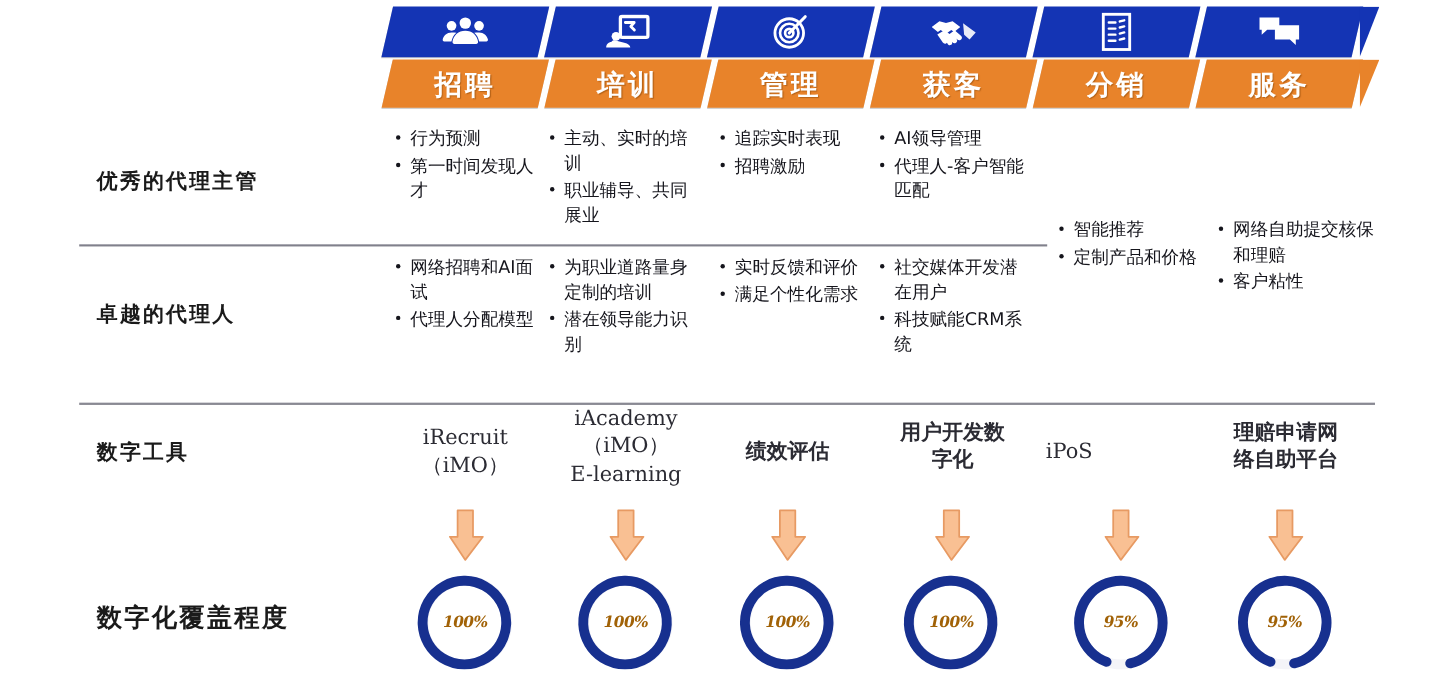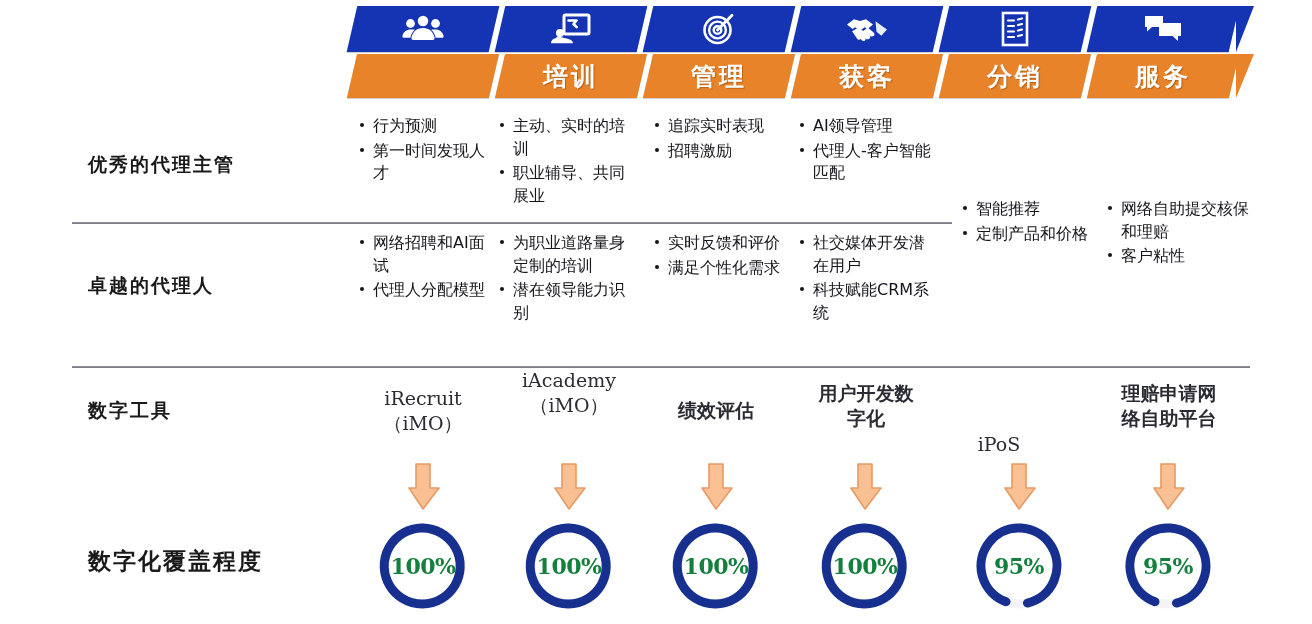--- a/index.html
+++ b/index.html
@@ -77,21 +77,21 @@
 
   
   .arrow{position:absolute;width:40px;height:50px;}
 
   
   .donut{position:absolute;width:96px;height:96px;}
   .donut .pct{
     position:absolute;left:0;top:0;width:96px;height:96px;
     display:flex;align-items:center;justify-content:center;
     font-family:"DejaVu Serif","Liberation Serif",serif;
-    font-weight:700;font-size:22px;color:#15803d;
+    font-style:italic;font-weight:700;font-size:14px;color:#a16207;
     letter-spacing:-.5px;
   }
 </style>
 </head>
 <body>
 
 <div class="canvas">
 
   <div class="ribbon">
 
@@ -101,20 +101,21 @@
         <svg width="42" height="30" viewBox="0 0 42 30" fill="#fff">
           <circle cx="21" cy="7" r="5.2"></circle>
             <circle cx="8.5" cy="9.5" r="4.4"></circle>
             <circle cx="33.5" cy="9.5" r="4.4"></circle>
           <path d="M21 14c-6.4 0-10.6 4.2-11.6 9.8-.2 1.1.6 2.2 1.8 2.2h19.6c1.2 0 2-1.1 1.8-2.2C31.6 18.2 27.4 14 21 14z"></path>
           <path d="M8.5 15.5c-4.3 0-7.1 2.6-8.1 6.4-.2.9.5 1.8 1.4 1.8h6.6c.6-3.4 2.2-6.1 4.5-8-1.3-.2-2.7-.2-4.4-.2z"></path>
           <path d="M33.5 15.5c-1.7 0-3.1 0-4.4.2 2.3 1.9 3.9 4.6 4.5 8h6.6c.9 0 1.6-.9 1.4-1.8-1-3.8-3.8-6.4-8.1-6.4z"></path>
         </svg>
       </div>
       <div class="label-cell"></div>
+      <div class="label-text">招聘</div>
     </div>
 
     <div class="seg" style="left:148px;">
       <div class="icon-cell"></div>
       <div class="icon-glyph">
         <svg width="40" height="32" viewBox="0 0 40 32" fill="none">
           <rect x="13" y="2" width="25" height="19" rx="1.5" stroke="#fff" stroke-width="3"></rect>
           <path d="M17.5 7.5h8l-3 3.5 3.2 3.2" stroke="#fff" stroke-width="2.6" stroke-linecap="round" stroke-linejoin="round"></path>
           <circle cx="9" cy="20" r="4" fill="#fff"></circle>
           <path d="M5 25c-3 .5-5 2.5-5 5.2h22c0-2-2-3.6-5.5-4.4l-8-2c-1.5-.4-2.4-.2-3.5 1.2z" fill="#fff"></path>
@@ -253,29 +254,30 @@
     </ul>
   </div>
 
   <div class="tool" style="left:348px;top:386px;">
     <div>iRecruit</div>
     <div>（iMO）</div>
   </div>
   <div class="tool" style="left:494px;top:368px;">
     <div>iAcademy</div>
     <div>（iMO）</div>
+    <div>E-learning</div>
   </div>
   <div class="tool cjk" style="left:641px;top:398px;">
     <div>绩效评估</div>
   </div>
   <div class="tool cjk" style="left:791px;top:381px;">
     <div>用户开发数</div>
     <div>字化</div>
   </div>
-  <div class="tool" style="left:924px;top:398px;margin-top:34px;">
+  <div class="tool" style="left:897px;top:398px;">
     <div>iPoS</div>
   </div>
   <div class="tool cjk" style="left:1094px;top:381px;">
     <div>理赔申请网</div>
     <div>络自助平台</div>
   </div>
 
   <div class="arrow" style="left:403px;top:462px;">
     <svg width="40" height="50" viewBox="0 0 40 50">
         <path d="M13 2h14v24h9L20 47 6 26h7z" fill="#F9C093" stroke="#E79A63" stroke-width="1.6" stroke-linejoin="round"></path>

